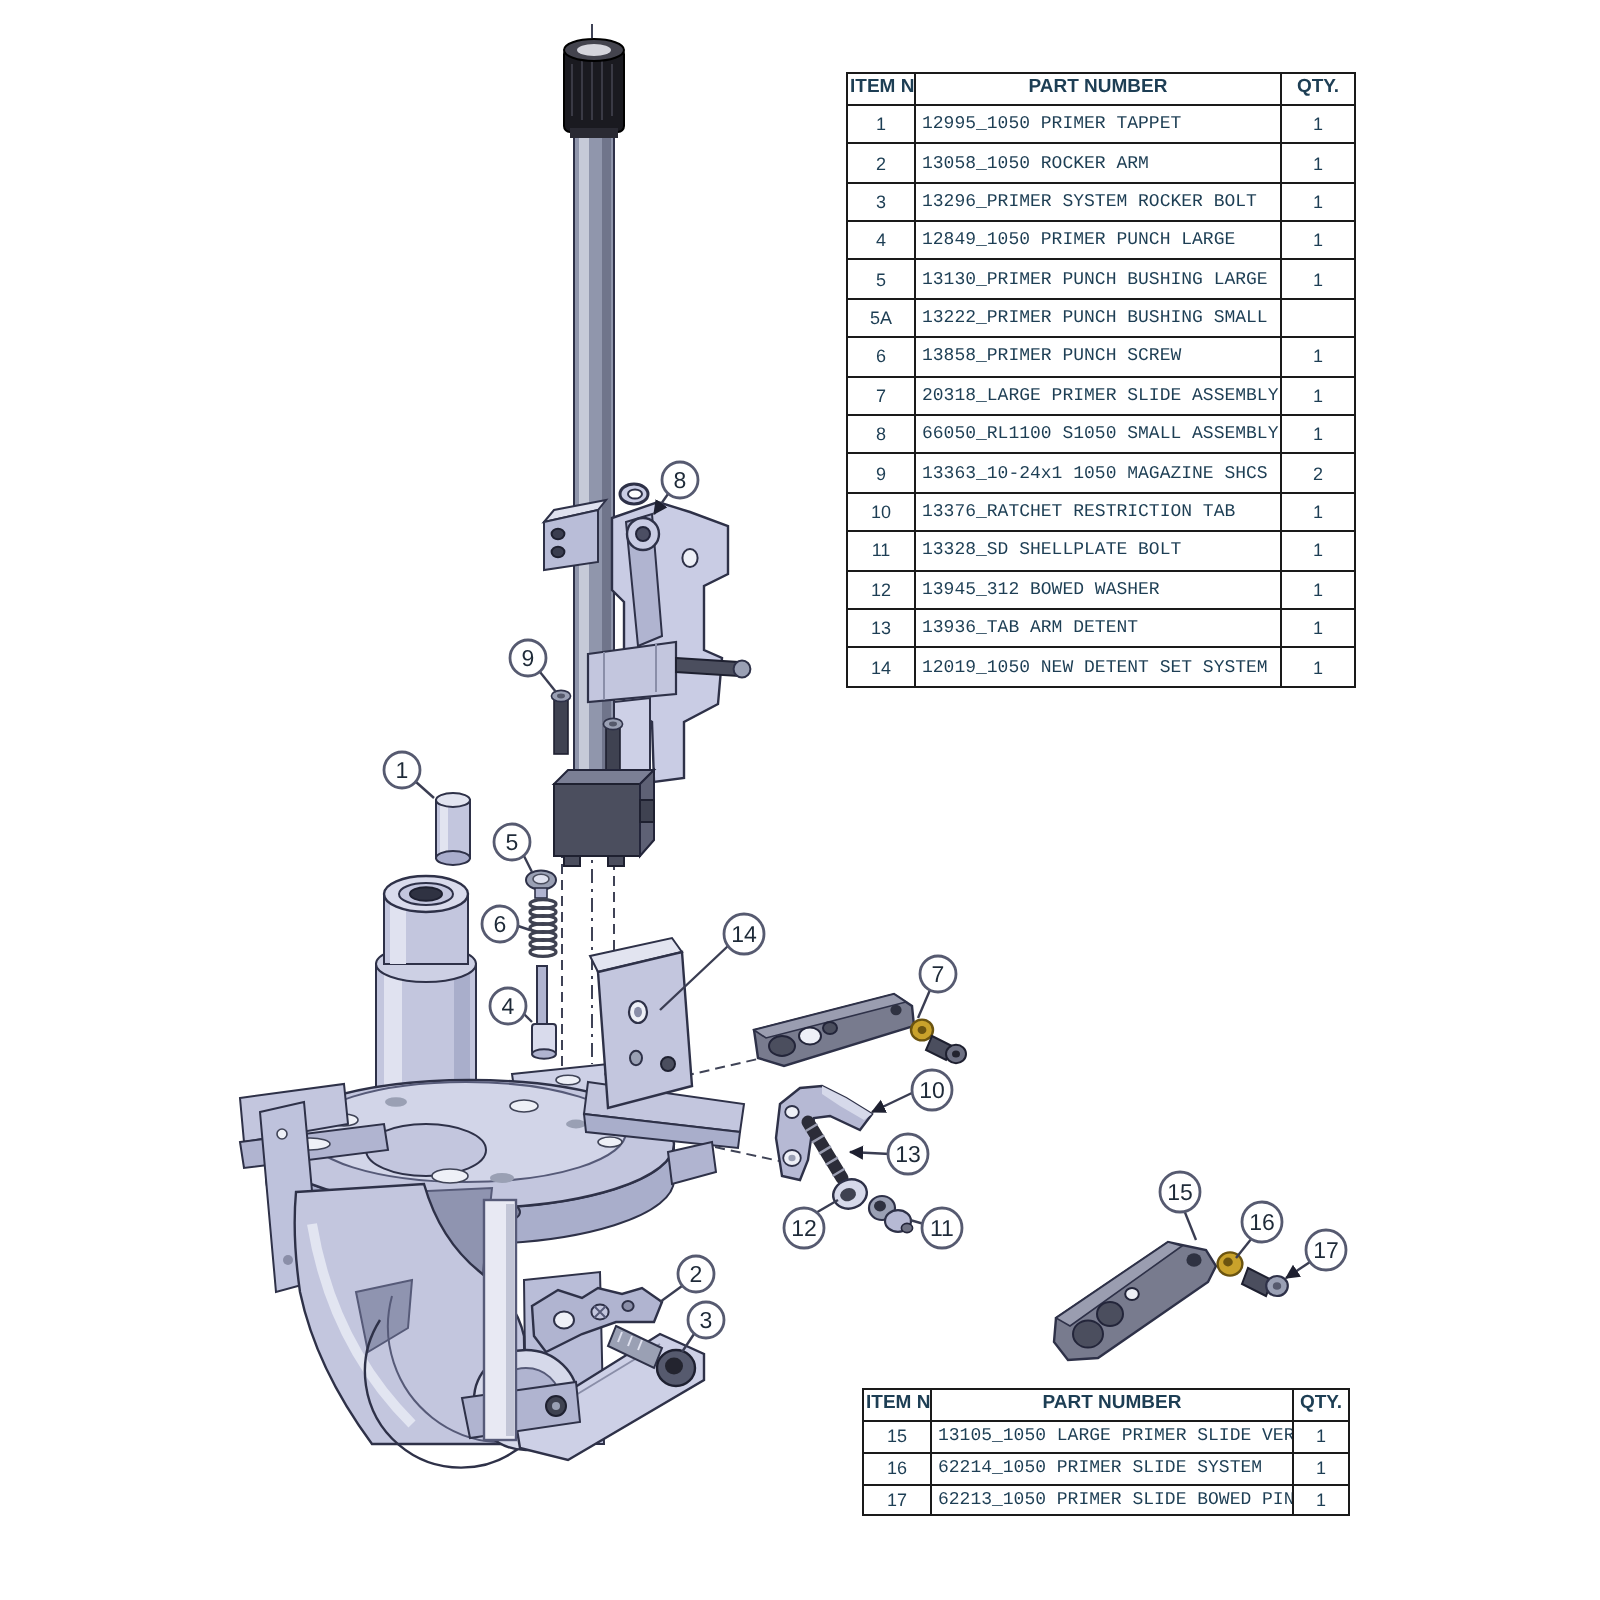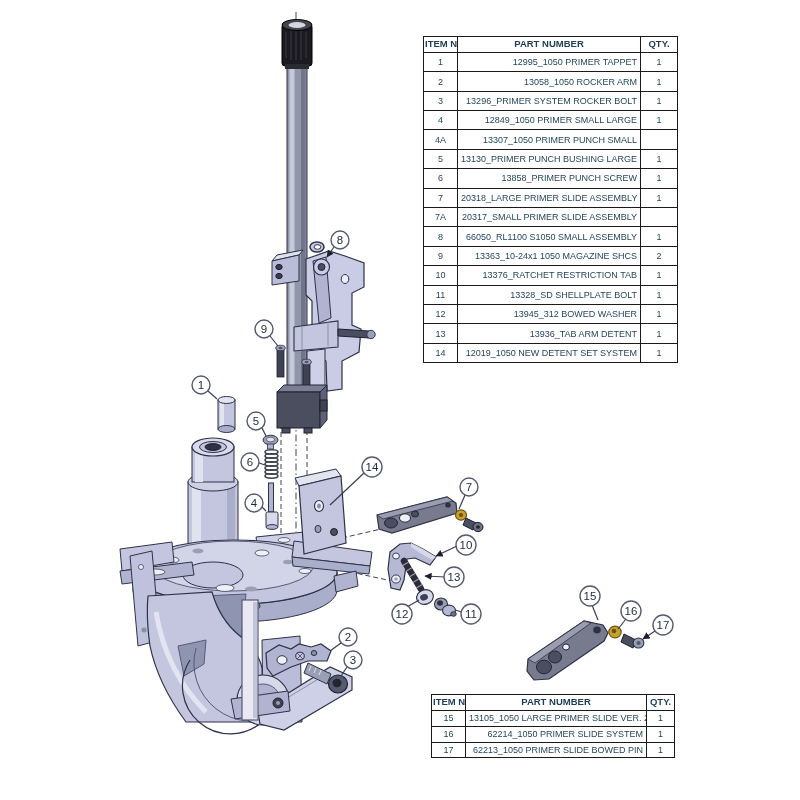--- a/index.html
+++ b/index.html
@@ -7,21 +7,21 @@
           font-family:"Liberation Sans",sans-serif;}
   .diagram-svg{position:absolute;left:0;top:0;}
   .parts-table{position:absolute;border-collapse:collapse;table-layout:fixed;
                color:#1d3e54;background:#fff;}
   .parts-table th,.parts-table td{border:1px solid #1a1a1a;overflow:hidden;
                white-space:nowrap;}
   .parts-table th{font-size:9.5px;font-weight:bold;text-align:center;
                padding:2px 1px;line-height:1.15;vertical-align:middle;}
   .parts-table td{font-size:9px;padding:0 3px;vertical-align:middle;}
   .parts-table td:first-child,.parts-table td:last-child{text-align:center;padding:0 1px;}
-  .parts-table td:nth-child(2){text-align:right;}
+  .parts-table td:nth-child(2){text-align:left;font-family:Liberation Mono, monospace;}
   #table-top{left:423px;top:36px;width:254px;}
   #table-top td{height:18.4px;}
   #table-bottom{left:431px;top:694px;width:243px;}
   #table-bottom td{height:14.8px;}
   .co-circle{fill:#ffffff;stroke:#565a70;stroke-width:1.4;}
   .co-text{font-size:11.5px;fill:#1e2a38;text-anchor:middle;}
   .leader{stroke:#3a3d52;stroke-width:1.2;fill:none;}
 </style>
 </head>
 <body>
@@ -365,47 +365,42 @@
           <td>13058_1050 ROCKER ARM</td>
           <td>1</td>
         </tr>
         <tr>
           <td>3</td>
           <td>13296_PRIMER SYSTEM ROCKER BOLT</td>
           <td>1</td>
         </tr>
         <tr>
           <td>4</td>
-          <td>12849_1050 PRIMER SMALL LARGE</td>
-          <td>1</td>
-        </tr>
-        <tr>
-          <td>4A</td>
-          <td>13307_1050 PRIMER PUNCH SMALL</td>
-          <td></td>
+          <td>12849_1050 PRIMER PUNCH LARGE</td>
+          <td>1</td>
         </tr>
         <tr>
           <td>5</td>
           <td>13130_PRIMER PUNCH BUSHING LARGE</td>
           <td>1</td>
         </tr>
         <tr>
+          <td>5A</td>
+          <td>13222_PRIMER PUNCH BUSHING SMALL</td>
+          <td></td>
+        </tr>
+        <tr>
           <td>6</td>
           <td>13858_PRIMER PUNCH SCREW</td>
           <td>1</td>
         </tr>
         <tr>
           <td>7</td>
           <td>20318_LARGE PRIMER SLIDE ASSEMBLY</td>
           <td>1</td>
-        </tr>
-        <tr>
-          <td>7A</td>
-          <td>20317_SMALL PRIMER SLIDE ASSEMBLY</td>
-          <td></td>
         </tr>
         <tr>
           <td>8</td>
           <td>66050_RL1100 S1050 SMALL ASSEMBLY</td>
           <td>1</td>
         </tr>
         <tr>
           <td>9</td>
           <td>13363_10-24x1 1050 MAGAZINE SHCS</td>
           <td>2</td>

